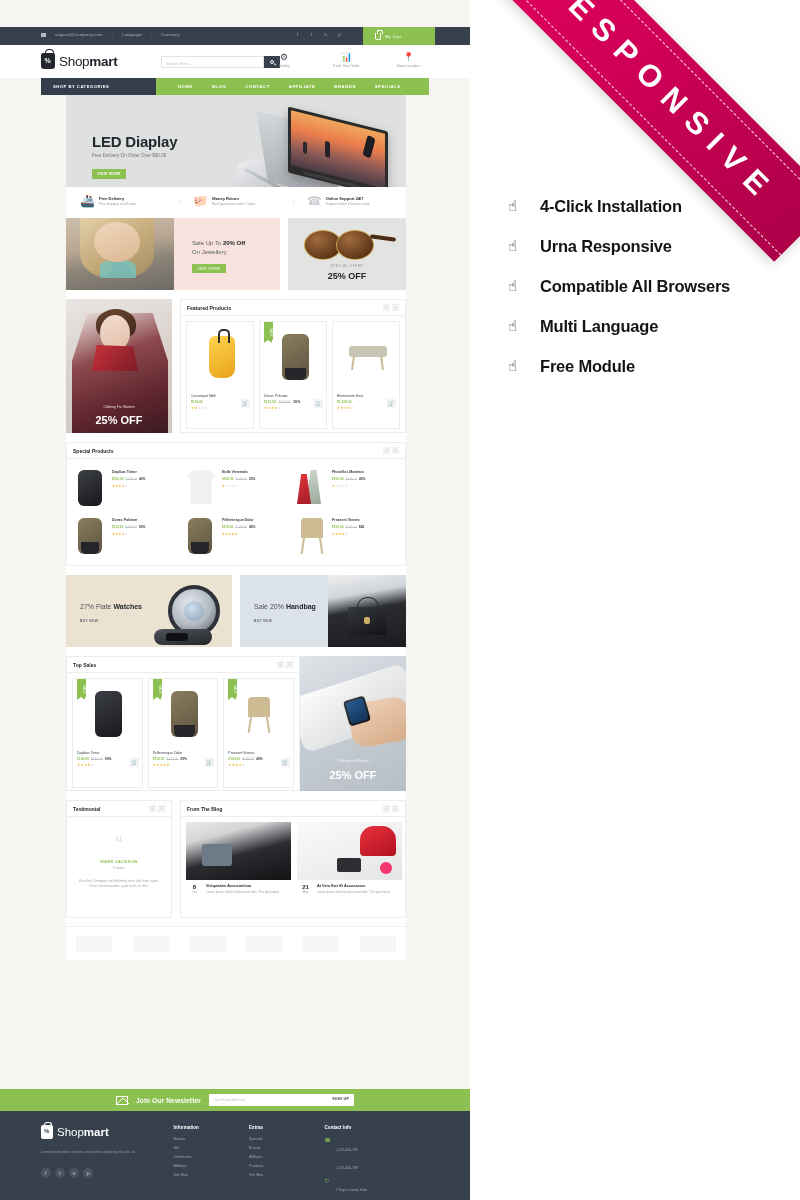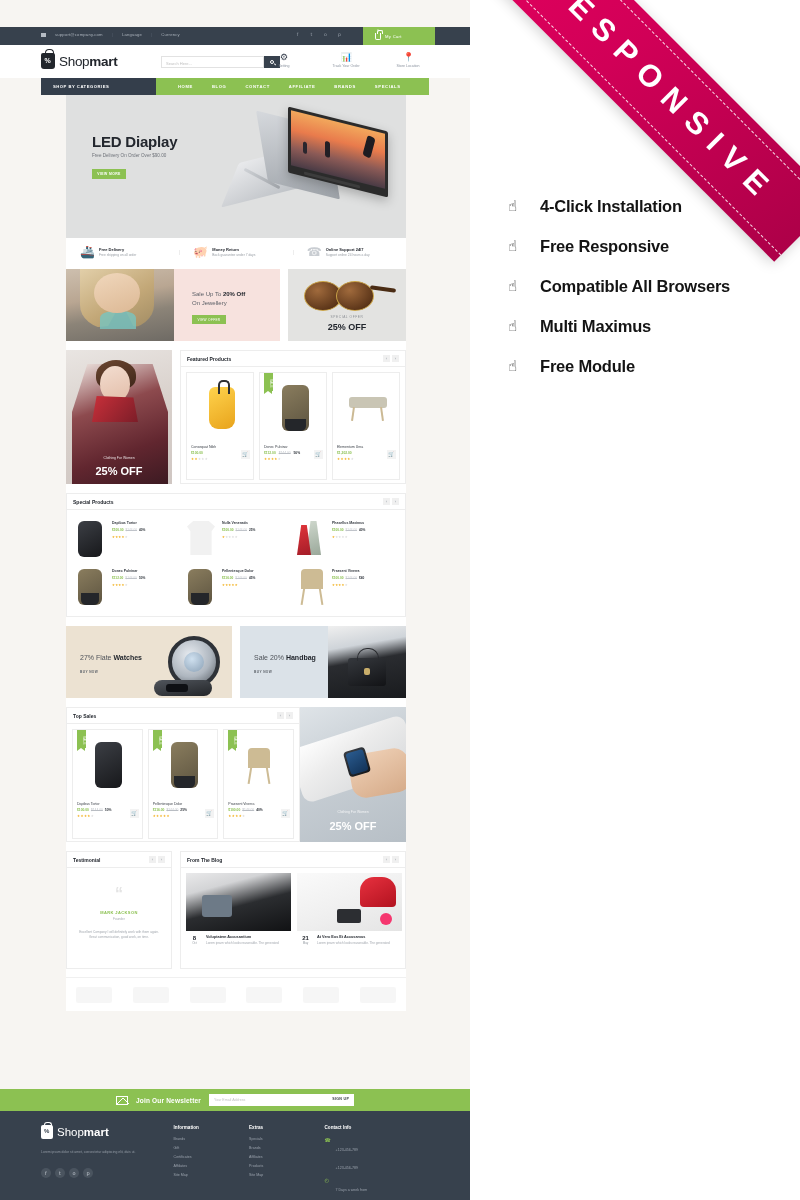--- a/index.html
+++ b/index.html
@@ -128,21 +128,21 @@
   .dnav .inner { position:relative; width:400px; margin:0 auto; height:17px; }
   .nav-cat { position:absolute; left:6px; top:0; width:115px; height:17px; background:#343e4b; color:#fff;
              font-size:4.2px; font-weight:bold; letter-spacing:.5px; display:flex; align-items:center; padding-left:12px; }
   .nav-menu { position:absolute; left:121px; top:0; right:6px; height:17px; background:#8cc152; display:flex; align-items:center; gap:19px; padding-left:22px; }
   .nav-menu a { font-size:4.2px; color:#fff; font-weight:bold; letter-spacing:.6px; text-decoration:none; }
 
   
   .dbody { position:absolute; left:66px; top:95px; width:340px; background:#fff; }
 
   
-  .hero { position:relative; width:340px; height:143px; background:#dfe0e0; overflow:hidden; }
+  .hero { position:relative; width:340px; height:92px; background:#dfe0e0; overflow:hidden; }
   .hero-title { position:absolute; left:26px; top:38px; font-size:15px; font-weight:800; color:#23272e; letter-spacing:-.2px; }
   .hero-sub { position:absolute; left:26px; top:58px; font-size:4.6px; color:#6d7178; }
   .hero-btn { position:absolute; left:26px; top:74px; width:34px; height:10px; background:#8cc152; color:#fff;
               font-size:3.4px; font-weight:bold; letter-spacing:.4px; display:flex; align-items:center; justify-content:center; }
   .hero-laptop { position:absolute; right:6px; top:16px; width:180px; height:92px; }
   .lap-base { position:absolute; left:10px; top:42px; width:98px; height:40px; background:linear-gradient(160deg,#e9eaec,#b9bdc2);
               transform: skewY(-14deg) skewX(-24deg); border-radius:2px; }
   .lap-back { position:absolute; left:42px; top:10px; width:72px; height:68px; background:linear-gradient(160deg,#d6d9dd,#9ea3a9);
               transform: skewY(14deg) skewX(10deg); border-radius:2px; }
   .lap-screen { position:absolute; left:68px; top:8px; width:100px; height:66px; background:#2b2b2b; border-radius:2px;
@@ -878,29 +878,29 @@
     <div class="rtxt">RESPONSIVE</div>
   </div>
 
   <div class="features">
     <div class="feat">
       <span class="feat-ic">☝</span>
       <span class="feat-lbl">4-Click Installation</span>
     </div>
     <div class="feat">
       <span class="feat-ic">☝</span>
-      <span class="feat-lbl">Free Responsive</span>
+      <span class="feat-lbl">Urna Responsive</span>
     </div>
     <div class="feat">
       <span class="feat-ic">☝</span>
       <span class="feat-lbl">Compatible All Browsers</span>
     </div>
     <div class="feat">
       <span class="feat-ic">☝</span>
-      <span class="feat-lbl">Multi Maximus</span>
+      <span class="feat-lbl">Multi Language</span>
     </div>
     <div class="feat">
       <span class="feat-ic">☝</span>
       <span class="feat-lbl">Free Module</span>
     </div>
   </div>
 
 </div>
 
 </body></html>

